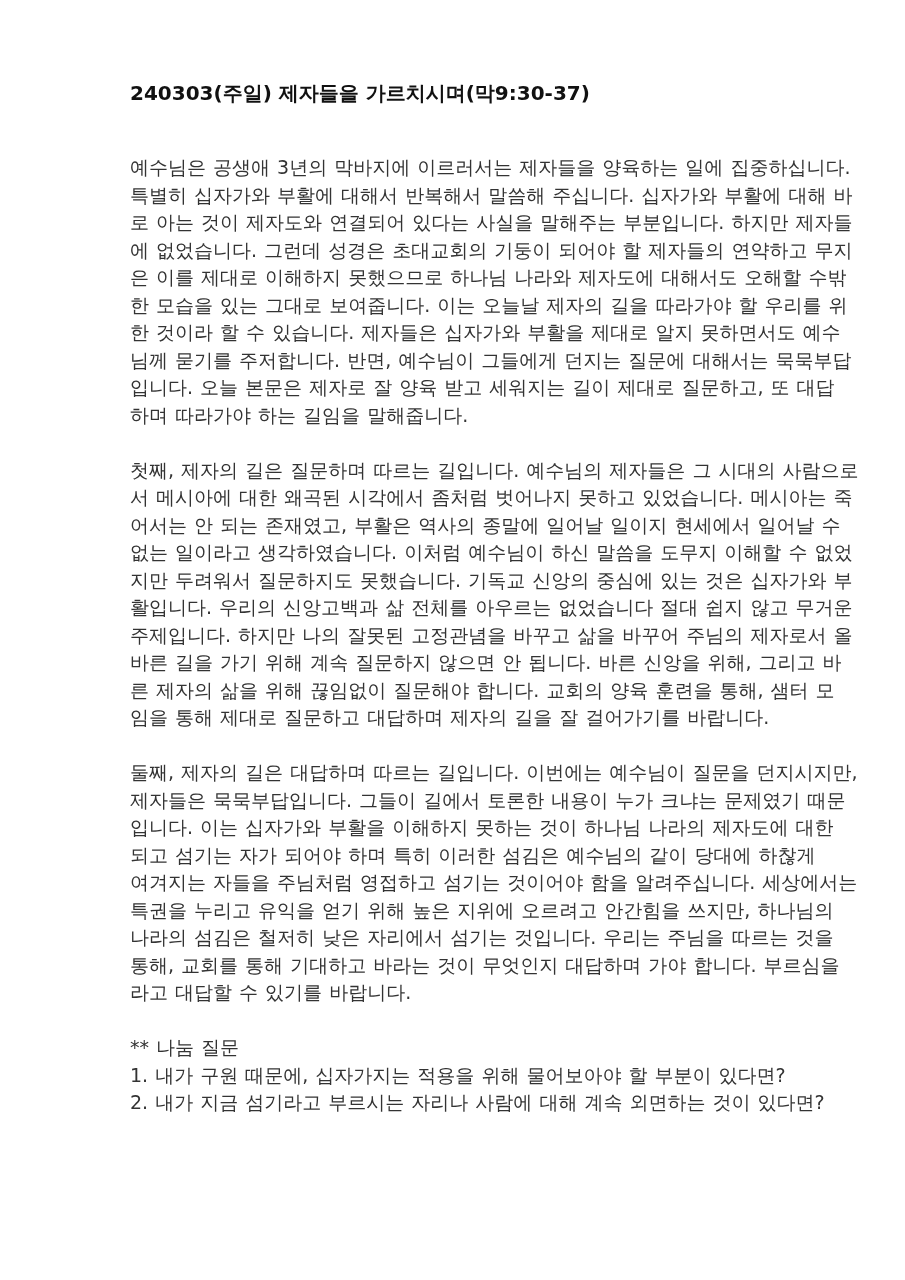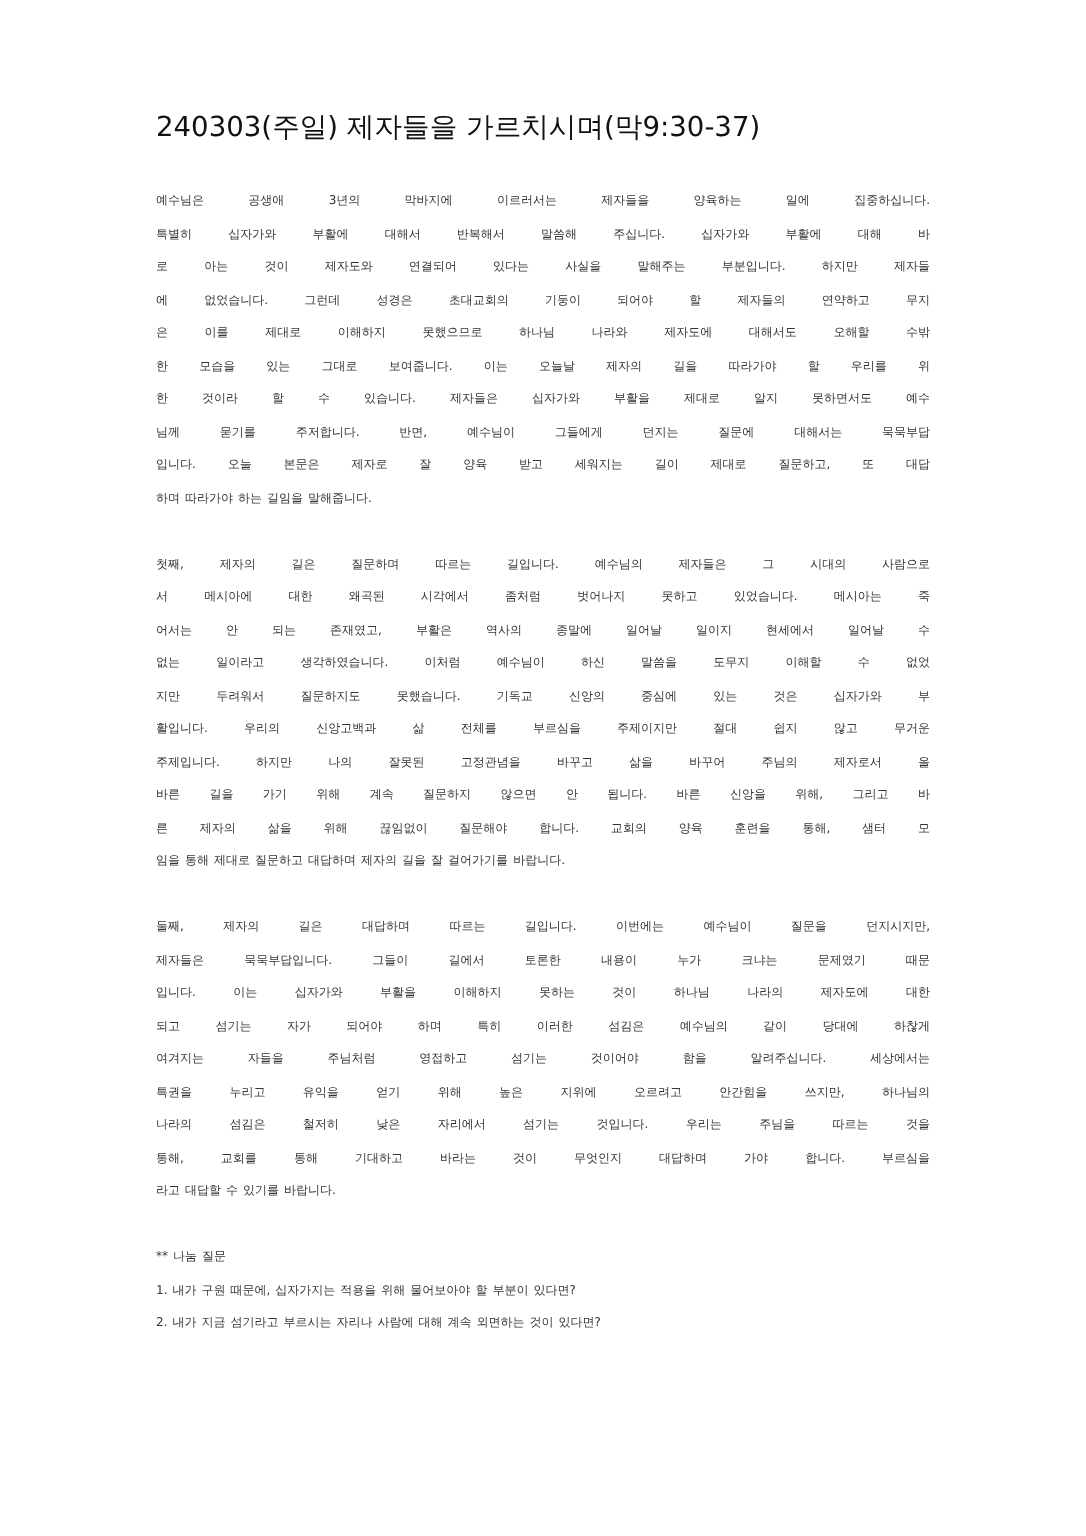--- a/index.html
+++ b/index.html
@@ -18,36 +18,36 @@
     .page {
       position: absolute;
       left: 0; top: 0;
       width: 905px;
       height: 1280px;
       background: #ffffff;
     }
     .title {
       position: absolute;
       left: 130px;
-      top: 90px;
-      font-size: 23px;
-      font-weight: normal;
+      top: 80px;
+      font-size: 20px;
+      font-weight: bold;
       color: #111111;
       letter-spacing: 0px;
       white-space: nowrap;
       margin: 0;
     }
     .body {
       position: absolute;
       left: 130px;
       top: 154px;
       width: 645px;
     }
     .line {
-      font-size: 10px;
+      font-size: 19px;
       line-height: 27.5px;
       height: 27.5px;
       white-space: nowrap;
       color: #333333;
       text-align: justify;
       text-align-last: justify;
       width: 645px;
       word-spacing: 1px;
     }
     .line.last {
@@ -82,21 +82,21 @@
     </div>
 
     <div class="para-gap"></div>
 
     <div class="paragraph">
       <div class="line">첫째, 제자의 길은 질문하며 따르는 길입니다. 예수님의 제자들은 그 시대의 사람으로</div>
       <div class="line">서 메시아에 대한 왜곡된 시각에서 좀처럼 벗어나지 못하고 있었습니다. 메시아는 죽</div>
       <div class="line">어서는 안 되는 존재였고, 부활은 역사의 종말에 일어날 일이지 현세에서 일어날 수</div>
       <div class="line">없는 일이라고 생각하였습니다. 이처럼 예수님이 하신 말씀을 도무지 이해할 수 없었</div>
       <div class="line">지만 두려워서 질문하지도 못했습니다. 기독교 신앙의 중심에 있는 것은 십자가와 부</div>
-      <div class="line">활입니다. 우리의 신앙고백과 삶 전체를 부르심을 주제이지만 절대 쉽지 않고 무거운</div>
+      <div class="line">활입니다. 우리의 신앙고백과 삶 전체를 아우르는 없었습니다 절대 쉽지 않고 무거운</div>
       <div class="line">주제입니다. 하지만 나의 잘못된 고정관념을 바꾸고 삶을 바꾸어 주님의 제자로서 올</div>
       <div class="line">바른 길을 가기 위해 계속 질문하지 않으면 안 됩니다. 바른 신앙을 위해, 그리고 바</div>
       <div class="line">른 제자의 삶을 위해 끊임없이 질문해야 합니다. 교회의 양육 훈련을 통해, 샘터 모</div>
       <div class="line last">임을 통해 제대로 질문하고 대답하며 제자의 길을 잘 걸어가기를 바랍니다.</div>
     </div>
 
     <div class="para-gap"></div>
 
     <div class="paragraph">
       <div class="line">둘째, 제자의 길은 대답하며 따르는 길입니다. 이번에는 예수님이 질문을 던지시지만,</div>

